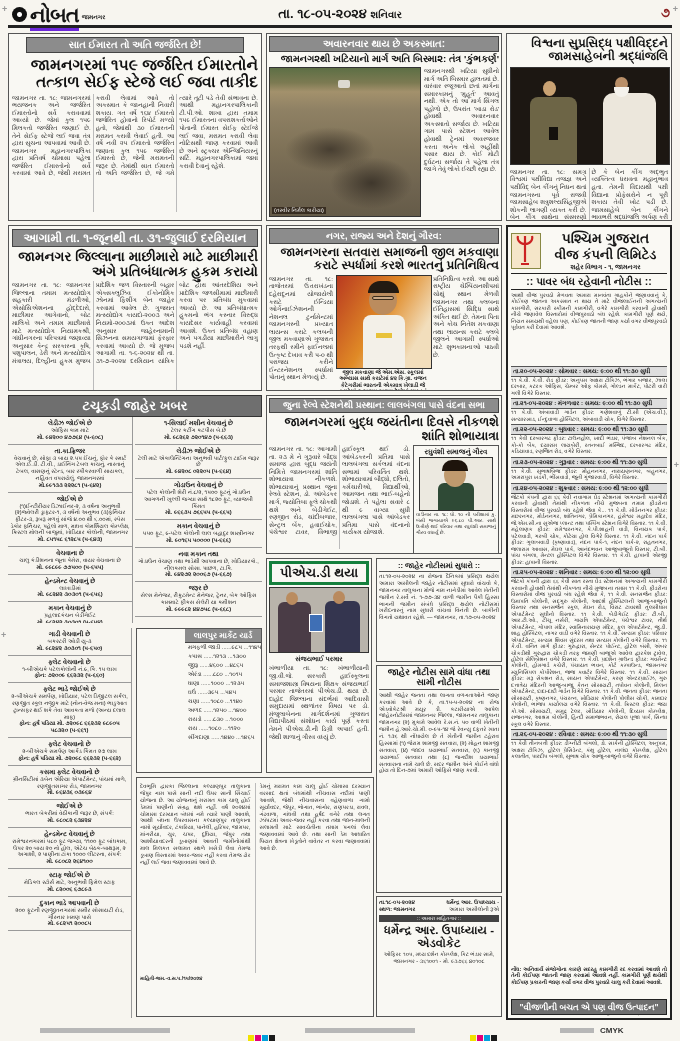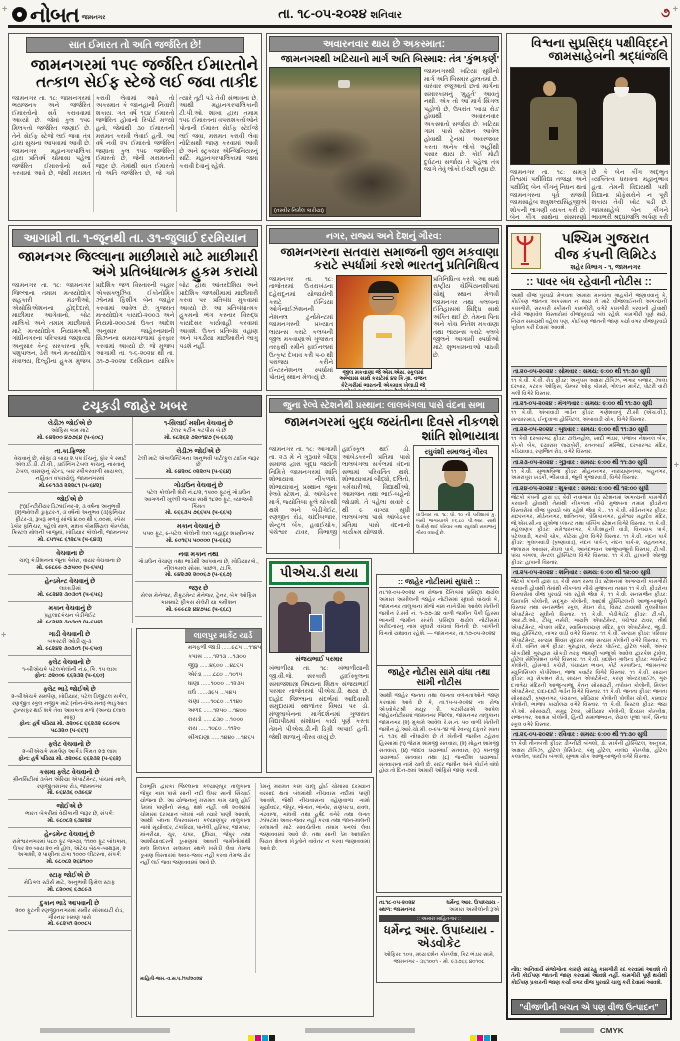--- a/index.html
+++ b/index.html
@@ -2,21 +2,21 @@
 <html><head>
 <meta charset="utf-8">
 <style>
   html,body{margin:0;padding:0;}
   body{background:#e8e6df;font-family:"Liberation Sans",sans-serif;}
   .page{position:relative;width:680px;height:1041px;background:#f7f5ef;color:#141414;overflow:hidden;margin:0 auto;}
   .abs{position:absolute;box-sizing:border-box;}
   
   .masthead{display:flex;align-items:flex-start;gap:3px;}
   .logo-circle{width:15px;height:15px;border-radius:50%;background:radial-gradient(circle at 50% 50%, #fff 0 2px, #111 3px 100%);margin-top:3px;}
-  .mast-title{font-size:21px;font-weight:900;letter-spacing:-1px;line-height:1;border-bottom:2px solid #6d28d9;}
+  .mast-title{font-size:21px;font-weight:900;letter-spacing:-1px;line-height:1;border-bottom:6px solid #6d28d9;}
   .mast-sub{font-size:6px;font-weight:700;margin-top:10px;}
   .dateline{font-size:13px;font-weight:700;text-align:center;}
   .dateline .wd{font-size:10px;}
   .pageno{color:#8d2222;font-weight:900;font-size:13px;}
   .headrule{border-top:2px solid #222;border-bottom:1px solid #222;height:3px;}
   
   .blk{border:1px solid #555;background:#f9f8f3;overflow:hidden;padding-left:48px;}
   .kicker{background:#8c8c8c;color:#fff;font-weight:700;text-align:center;border:1px solid #444;}
   .hl{font-weight:900;text-align:right;line-height:1.12;color:#101010;}
   .bt{font-size:6.2px;line-height:1.22;text-align:justify;color:#222;}
@@ -292,31 +292,31 @@
       <div class="abs" style="left:8%;top:22%;width:34%;height:80%;background:#4a3c46;border-radius:6px 6px 0 0;"></div>
       <div class="abs" style="left:16%;top:6%;width:12px;height:13px;background:#ba8c5f;border-radius:50%;"></div>
       <div class="abs" style="left:56%;top:20%;width:36%;height:82%;background:#34354f;border-radius:6px 6px 0 0;"></div>
       <div class="abs" style="left:64%;top:5%;width:12px;height:13px;background:#b98a5e;border-radius:50%;"></div>
       <div class="abs" style="left:40%;top:40%;width:14px;height:18px;background:#3f6fb5;border:1px solid #fff;"></div>
     </div>
     <div class="capline" style="font-size:6.5px;">સંજયભાઈ પરમાર</div>
     <div class="bt" style="margin-top:2px;height:108px;">ખંભાળીયા તા. ૧૮: ખંભાળીયાની જી.વી.જે. સરકારી હાઈસ્કૂલના સમાજશાસ્ત્ર વિષયના શિક્ષક સંજયભાઈ પરમાર તાજેતરમાં પીએચ.ડી. થયા છે. દાહોદ જિલ્લાના સંદર્ભમાં આદિવાસી સમુદાયમાં સ્થળાંતર વિષય પર ડો. મંજુલાબેનના માર્ગદર્શનમાં ગુજરાત વિદ્યાપીઠમાં સંશોધન કાર્ય પૂર્ણ કરતા તેમને પીએચ.ડી.ની ડિગ્રી અપાઈ હતી. જેથી શાળાનું ગૌરવ વધ્યું છે.</div>
   </div>
 
-  <div class="abs blk" style="left:376px;top:558px;width:126px;height:104px;padding:2px;margin-top:16px;">
+  <div class="abs blk" style="left:376px;top:558px;width:126px;height:104px;padding:2px;">
     <div class="not-title" style="font-size:7.5px;border-bottom:1px solid #555;">:: જાહેર નોટીસમાં સુધારો ::</div>
     <div class="st" style="margin-top:1px;height:86px;overflow:hidden;">તા.૧૨-૦૫-૨૦૨૪ ના રોજના દૈનિકમાં પ્રસિદ્ધ થયેલ અમારા અસીલની જાહેર નોટીસમાં સુધારો વાંચવો કે, જામનગર તાલુકાના મોજે ગામ નાગેડીમાં આવેલ ખેતીની જમીન રે.સર્વે નં. ૧-૭૭-૩૪ વાળી જમીન પૈકી હિસ્સા ભાગની જમીન સંબંધે પ્રસિદ્ધ થયેલ નોટીસમાં ખરીદનારનું નામ સુધારી વાંચવા વિનંતી છે. બાકીની વિગતો યથાવત રહેશે. — જામનગર, તા.૧૭-૦૫-૨૦૨૪</div>
   </div>
 
   <div class="abs blk" style="left:376px;top:665px;width:126px;height:228px;padding:2px;">
     <div class="not-title" style="font-size:9px;line-height:1.1;border-bottom:1px solid #555;padding-bottom:1px;">જાહેર નોટીસ સામે વાંધા તથા સામી નોટીસ</div>
     <div class="st" style="margin-top:2px;height:196px;overflow:hidden;">આથી જાહેર જનતા તથા લાગતા વળગતાઓને જાણ કરવામાં આવે છે કે, તા.૧૫-૫-૨૦૨૪ ના રોજ એડવોકેટશ્રી મયૂર ડી. કટારીયાએ આપેલ જાહેરનોટીસમાં જામનગર જિલ્લા, જામનગર તાલુકાના જામનગર (૨) મુકામે આવેલ રે.સ.નં. ૫૦ વાળી ખેતીની જમીન હે.આરે.ચો.મી. ૦-૯૫-૧૪ જે રેવન્યુ દફતરે ખાતા નં. ૧૩૬ થી નોંધાયેલ છે તે ખેતીની જમીન ટહેરાવ હિસ્સામાં (૧) જેરામ શામજી સતવારા, (૨) મોહન શામજી સતવારા, (૪) જાદવ ડાયાભાઈ સતવારા, (૬) કાનજી ડાયાભાઈ સતવારા તથા (૮) જગદીશ ડાયાભાઈ સતવારાના નામે ચાલે છે. સદર જમીન અંગે કોઈને વાંધો હોય તો દિન-૭માં અમારી ઓફિસે જાણ કરવી.</div>
   </div>
 
-  <div class="abs blk" style="left:376px;top:896px;width:126px;height:87px;padding:2px;">
+  <div class="abs blk" style="left:376px;top:896px;width:126px;height:121px;padding:2px;">
     <div style="display:flex;justify-content:space-between;font-size:5.5px;font-weight:700;">
       <div>
         <div>તા.૧૮-૦૫-૨૦૨૪</div>
         <div>સ્થળ: જામનગર</div>
       </div>
       <div style="text-align:right;">
         <div>ધર્મેન્દ્ર આર. ઉપાધ્યાય -</div>
         <div style="font-weight:400;">અમારા અસીલોની રૂએ</div>
       </div>
     </div>

